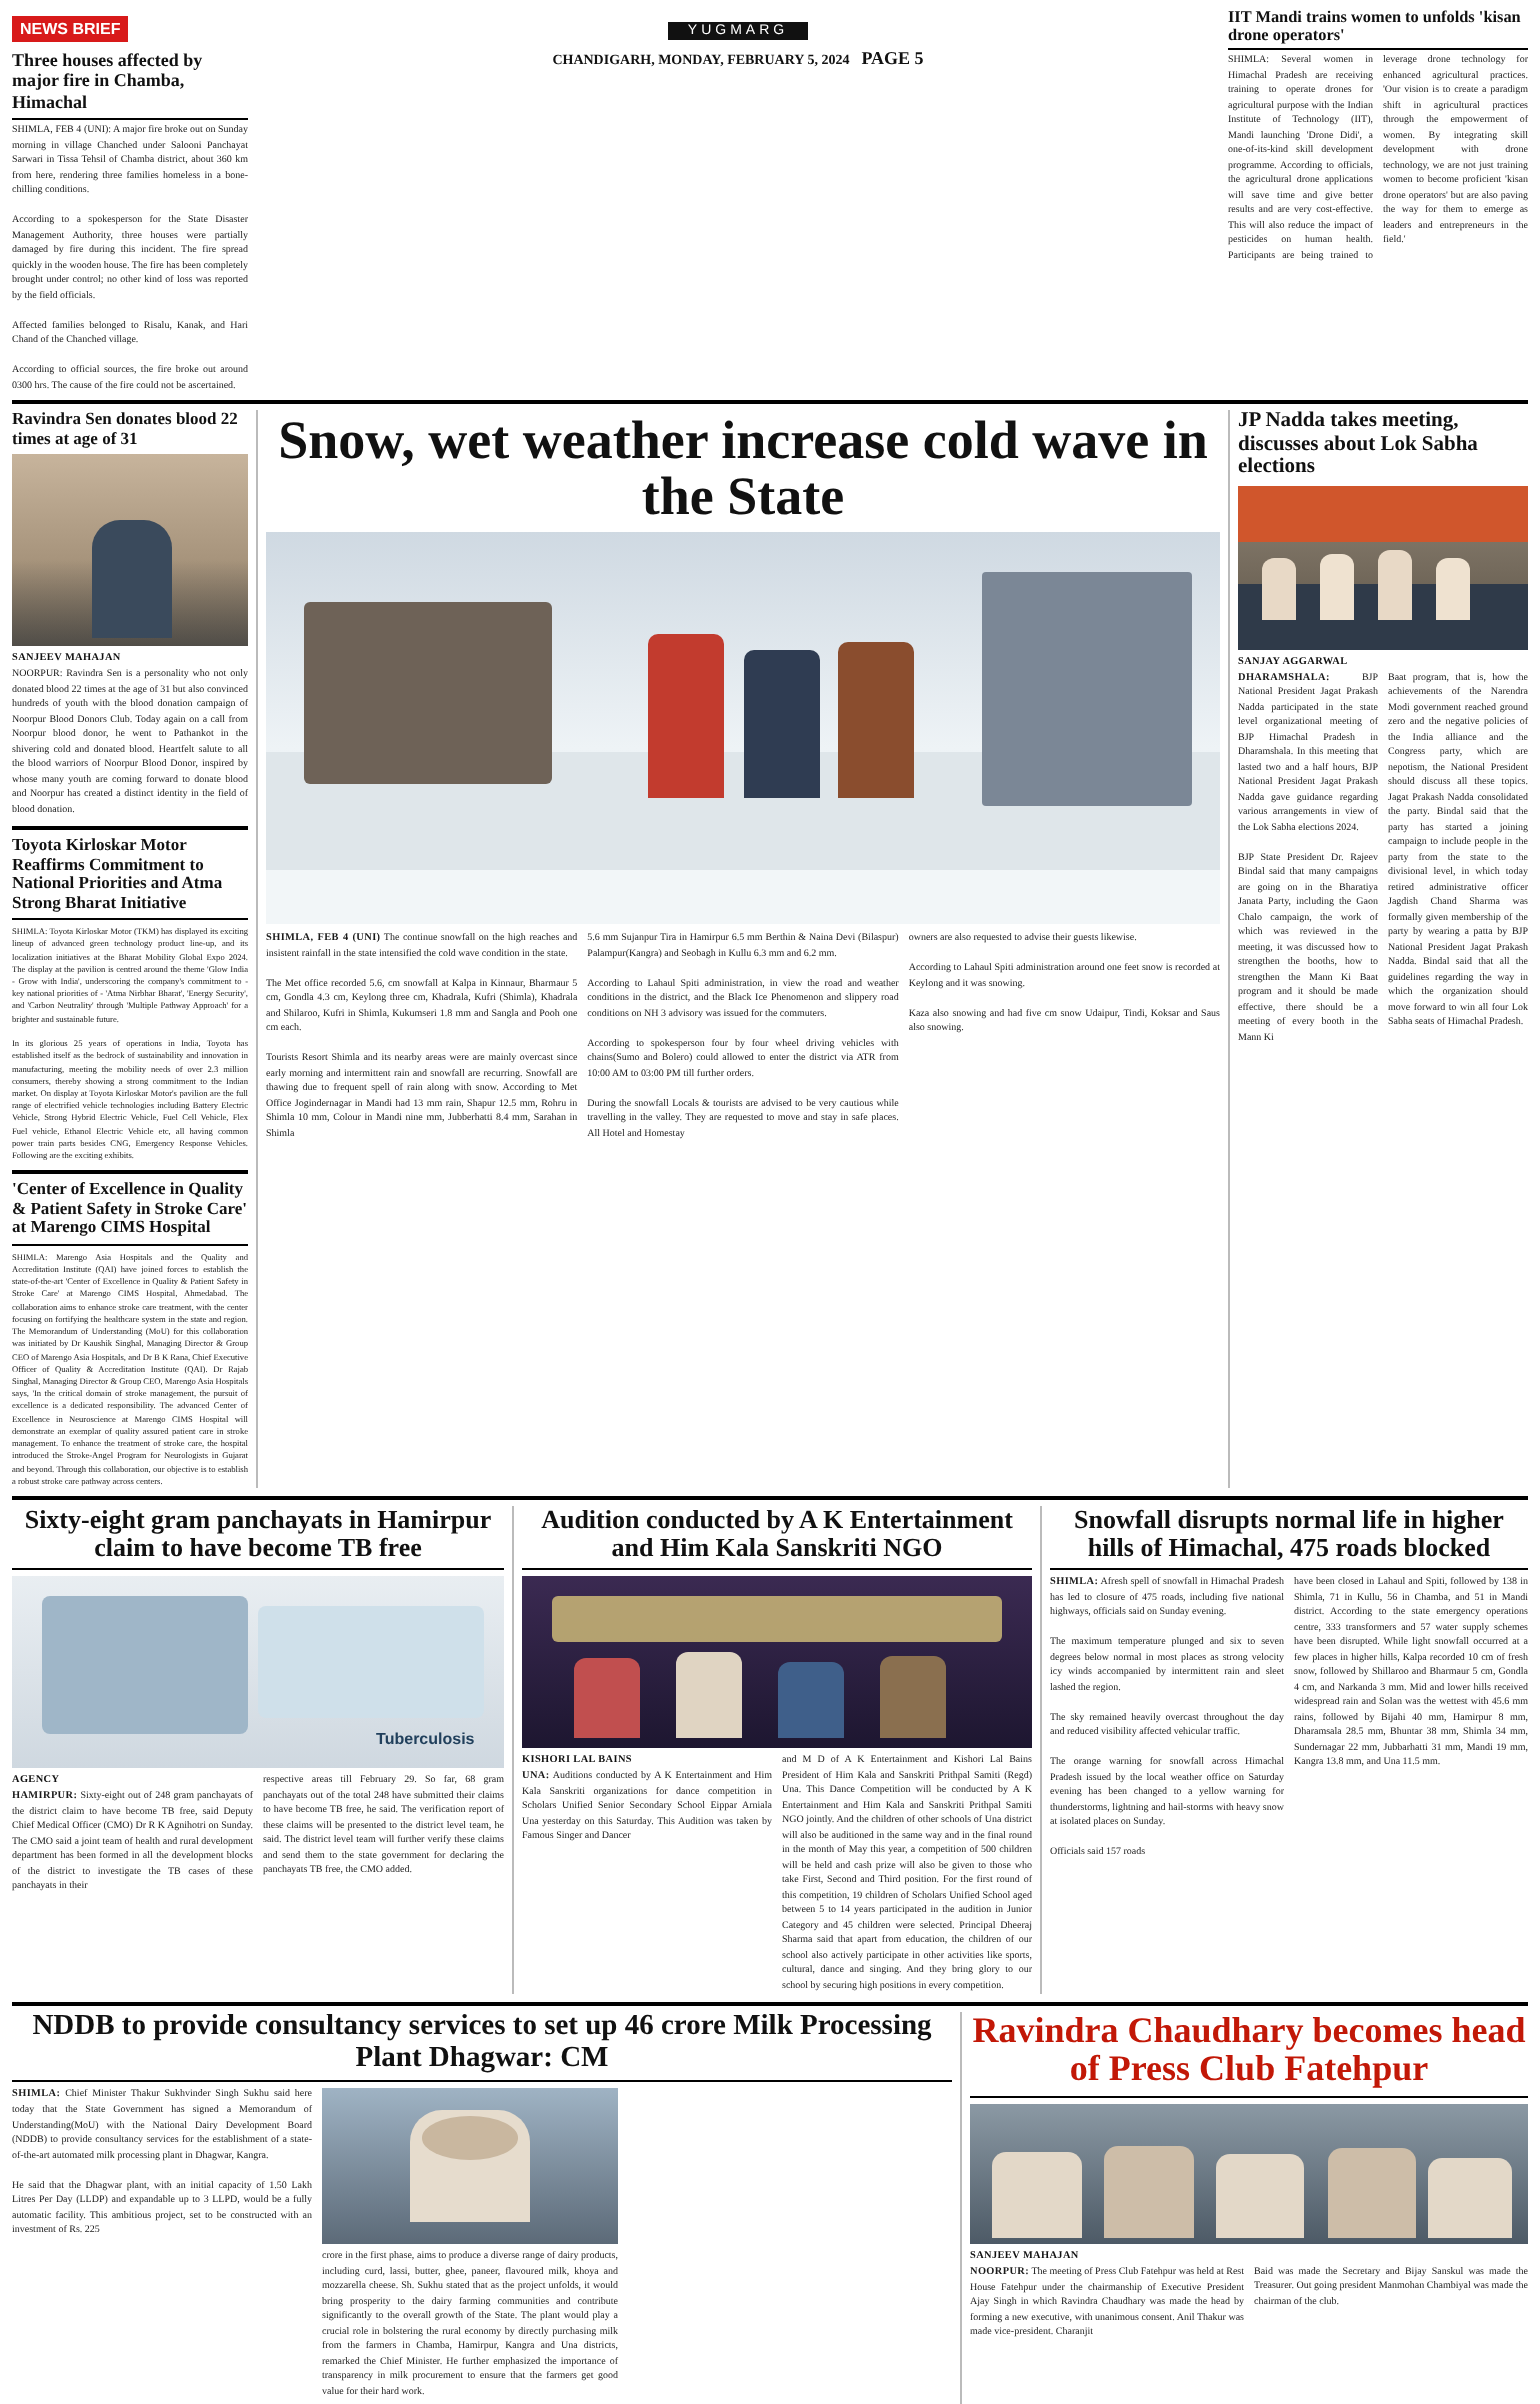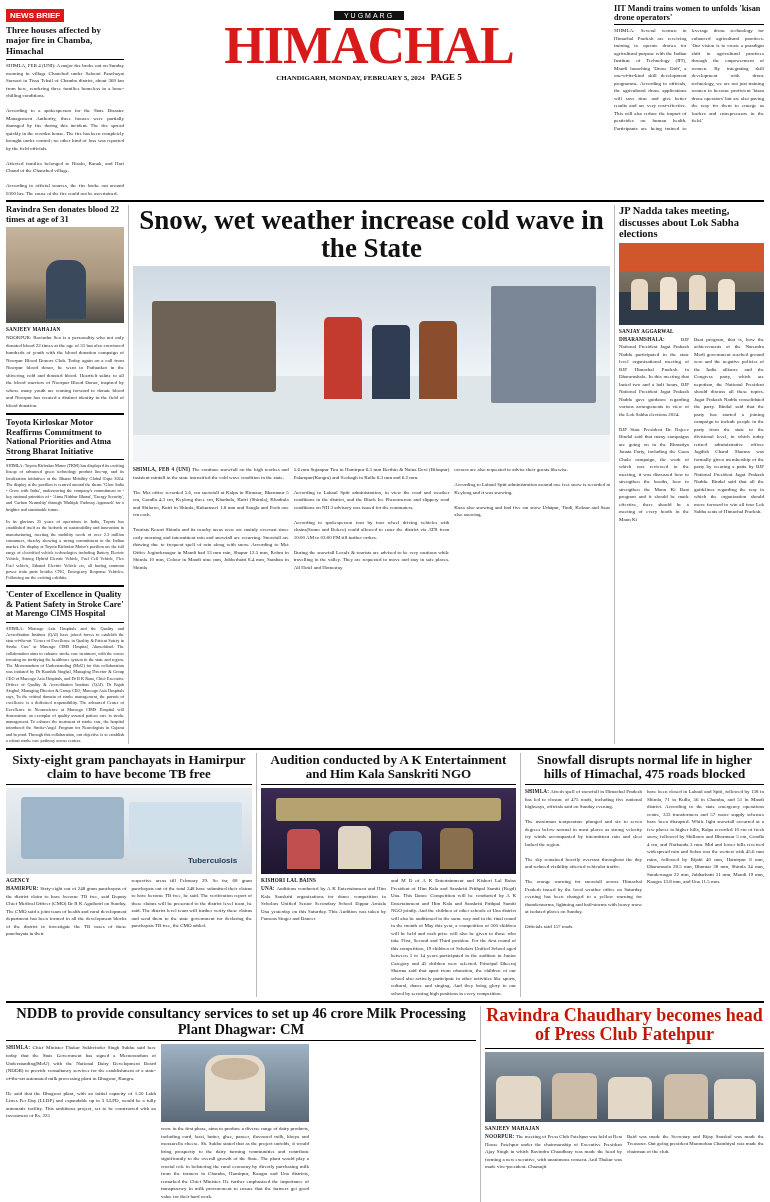--- a/index.html
+++ b/index.html
@@ -94,21 +94,20 @@
 
 According to a spokesperson for the State Disaster Management Authority, three houses were partially damaged by fire during this incident. The fire spread quickly in the wooden house. The fire has been completely brought under control; no other kind of loss was reported by the field officials.
 
 Affected families belonged to Risalu, Kanak, and Hari Chand of the Chanched village.
 
 According to official sources, the fire broke out around 0300 hrs. The cause of the fire could not be ascertained.</div>
     </div>
 
     <div class="nameplate">
       <div class="yugmarg">YUGMARG</div>
-      <div class="title-main">HIMACHAL</div>
       <div class="nameplate-sub">
         <span>CHANDIGARH, MONDAY, FEBRUARY 5, 2024</span>
         <span class="page5">PAGE 5</span>
       </div>
     </div>
 
     <div class="right-top">
       <div class="rt-head">IIT Mandi trains women to unfolds 'kisan drone operators'</div>
       <div class="rule-h" style="margin-bottom:2px;"></div>
       <div class="body-txt two-col" style="white-space:pre-line;">SHIMLA: Several women in Himachal Pradesh are receiving training to operate drones for agricultural purpose with the Indian Institute of Technology (IIT), Mandi launching 'Drone Didi', a one-of-its-kind skill development programme. According to officials, the agricultural drone applications will save time and give better results and are very cost-effective. This will also reduce the impact of pesticides on human health. Participants are being trained to leverage drone technology for enhanced agricultural practices. 'Our vision is to create a paradigm shift in agricultural practices through the empowerment of women. By integrating skill development with drone technology, we are not just training women to become proficient 'kisan drone operators' but are also paving the way for them to emerge as leaders and entrepreneurs in the field.'</div>
@@ -202,21 +201,21 @@
       </div>
     </div>
   </div>
 
   <div class="thick" style="margin:4px 0 3px 0;"></div>
 
   <div class="grid">
     <div style="width:246px;flex:0 0 246px;">
       <div class="headline-2">Sixty-eight gram panchayats in Hamirpur claim to have become TB free</div>
       <div class="sep-thin"></div>
-      <div class="photo" style="height:86px;margin-bottom:3px;background:linear-gradient(#e9eef2,#cfd8e0);">
+      <div class="photo" style="height:96px;margin-bottom:3px;background:linear-gradient(#e9eef2,#cfd8e0);">
         <div style="position:absolute;left:6%;top:10%;width:42%;height:72%;background:#9fb6c8;border-radius:4px;"></div>
         <div style="position:absolute;right:4%;top:16%;width:46%;height:58%;background:#cfe0ea;border-radius:4px;"></div>
         <div style="position:absolute;right:6%;bottom:10%;font-size:8px;font-weight:bold;color:#21405c;font-family:'Liberation Sans',sans-serif;">Tuberculosis</div>
       </div>
       <div style="display:flex;gap:5px;">
         <div style="flex:1 1 0;">
           <div class="byline">AGENCY</div>
           <div class="body-txt">
             <span class="byline">HAMIRPUR:</span>
             <span>Sixty-eight out of 248 gram panchayats of the district claim to have become TB free, said Deputy Chief Medical Officer (CMO) Dr R K Agnihotri on Sunday. The CMO said a joint team of health and rural development department has been formed in all the development blocks of the district to investigate the TB cases of these panchayats in their</span>

